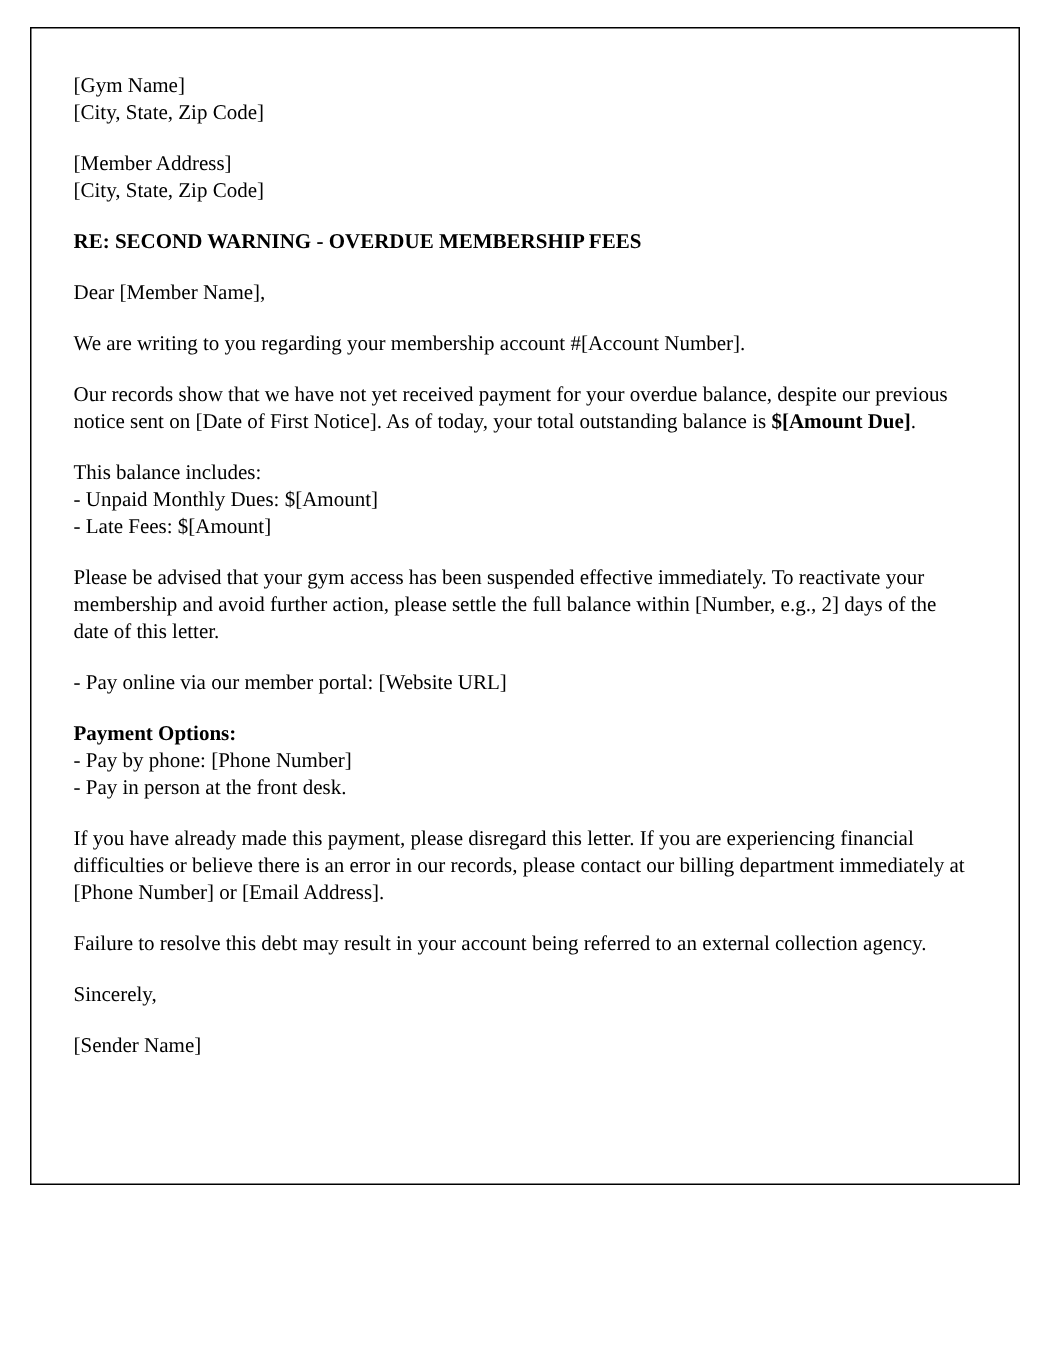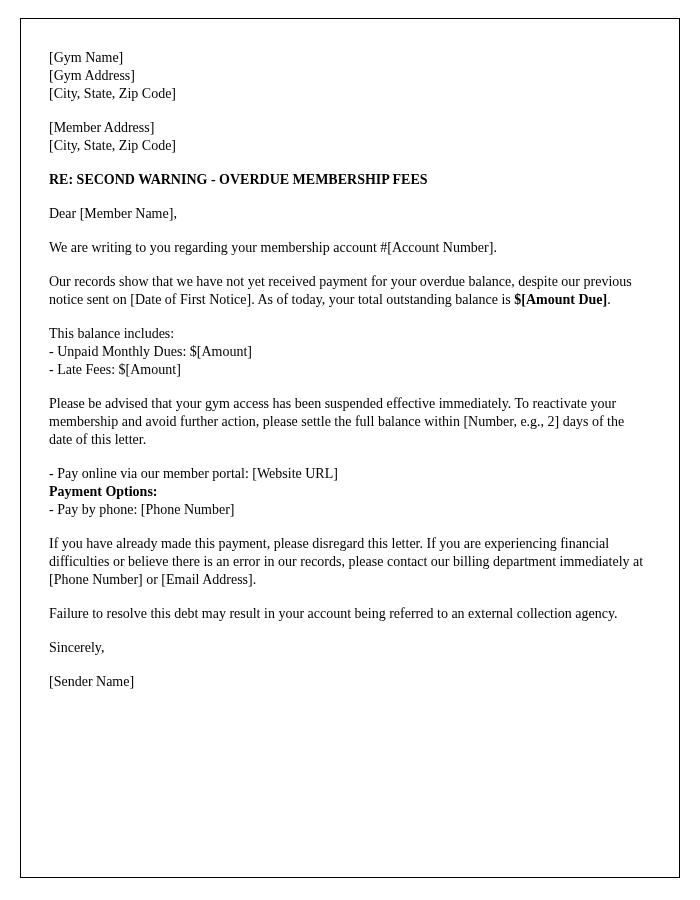--- a/index.html
+++ b/index.html
@@ -12,50 +12,50 @@
     height: 900px;
     position: relative;
     font-family: "Liberation Serif", serif;
     color: #000000;
   }
   .page {
     position: absolute;
     left: 20px;
     top: 18px;
     width: 660px;
-    height: 860px;
+    height: 772px;
     box-sizing: border-box;
     border: 1px solid #000000;
     background: #ffffff;
     padding: 30px 30px 0 28px;
     font-size: 14px;
     line-height: 18px;
     overflow: hidden;
   }
   .block {
     margin: 0 0 16px 0;
   }
   .line {
     white-space: nowrap;
   }
   .para {
     margin: 0 0 16px 0;
   }
   .bold {
     font-weight: bold;
+    margin-top: 16px;
   }
 </style>
 </head>
 <body>
 
 <div class="page">
 
   <div class="block">
     <div class="line">[Gym Name]</div>
-    <div class="line">[Gym Address]</div>
     <div class="line">[City, State, Zip Code]</div>
   </div>
 
   <div class="block">
     <div class="line">[Member Address]</div>
     <div class="line">[City, State, Zip Code]</div>
   </div>
 
   <div class="para bold">RE: SECOND WARNING - OVERDUE MEMBERSHIP FEES</div>
 
@@ -70,20 +70,21 @@
     <div class="line">- Unpaid Monthly Dues: $[Amount]</div>
     <div class="line">- Late Fees: $[Amount]</div>
   </div>
 
   <div class="para">Please be advised that your gym access has been suspended effective immediately. To reactivate your membership and avoid further action, please settle the full balance within [Number, e.g., 2] days of the date of this letter.</div>
 
   <div class="block">
     <div class="line">- Pay online via our member portal: [Website URL]</div>
     <div class="line bold">Payment Options:</div>
     <div class="line">- Pay by phone: [Phone Number]</div>
+    <div class="line">- Pay in person at the front desk.</div>
   </div>
 
   <div class="para">If you have already made this payment, please disregard this letter. If you are experiencing financial difficulties or believe there is an error in our records, please contact our billing department immediately at [Phone Number] or [Email Address].</div>
 
   <div class="para">Failure to resolve this debt may result in your account being referred to an external collection agency.</div>
 
   <div class="para">Sincerely,</div>
 
   <div class="para">[Sender Name]</div>
 

